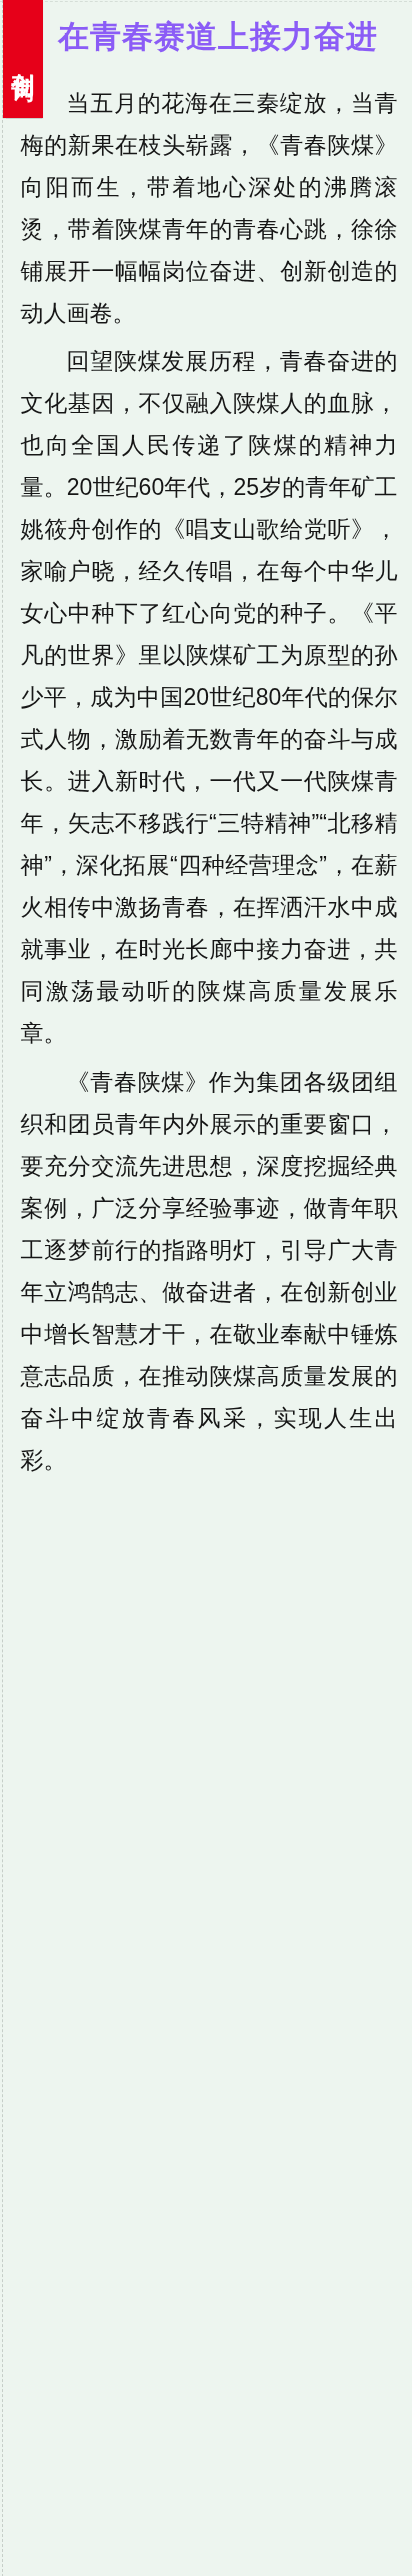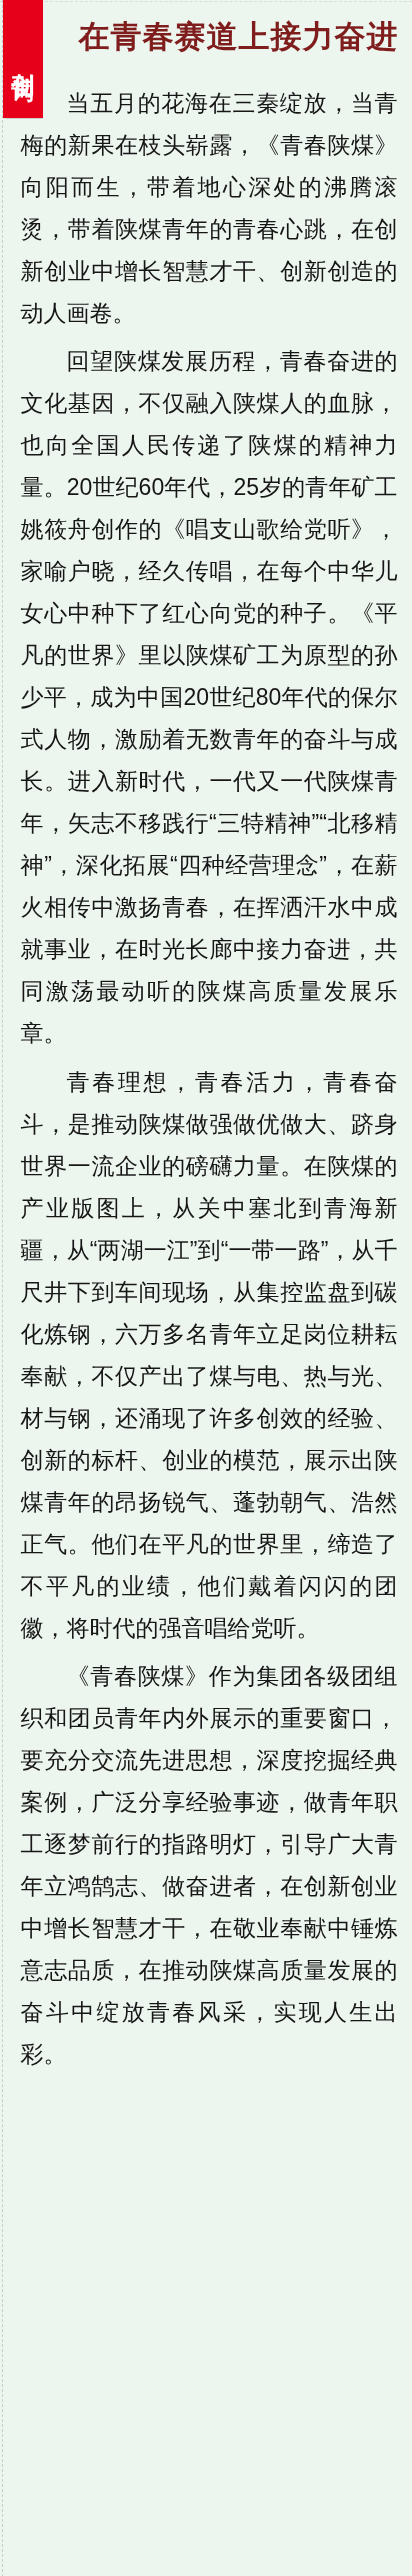--- a/index.html
+++ b/index.html
@@ -39,22 +39,22 @@
     writing-mode: vertical-rl;
     text-orientation: upright;
     color: #ffffff;
     font-size: 23px;
     font-weight: 700;
     letter-spacing: 3.1px;
     line-height: 1;
   }
   .page-title {
     margin: 18.5px 13.4px 0 58px;
-    text-align: right;
-    color: #7f1d1d;
+    text-align: left;
+    color: #8b5cf6;
     font-size: 31px;
     font-weight: 800;
     letter-spacing: 1px;
     line-height: 1.15;
   }
   .article {
     margin: 28px 14.4px 0 20.6px;
     font-size: 23px;
     line-height: 42px;
     color: #161616;
@@ -73,19 +73,18 @@
 <div class="dashed-top"></div>
 <div class="dashed-left"></div>
 
 <div class="ribbon">
   <span class="ribbon-label">创刊词</span>
 </div>
 
 <h1 class="page-title">在青春赛道上接力奋进</h1>
 
 <div class="article">
-  <p>当五月的花海在三秦绽放，当青梅的新果在枝头崭露，《青春陕煤》向阳而生，带着地心深处的沸腾滚烫，带着陕煤青年的青春心跳，在创新创业中增长智慧才干、创新创造的动人画卷。</p>
+  <p>当五月的花海在三秦绽放，当青梅的新果在枝头崭露，《青春陕煤》向阳而生，带着地心深处的沸腾滚烫，带着陕煤青年的青春心跳，徐徐铺展开一幅幅岗位奋进、创新创造的动人画卷。</p>
   <p>回望陕煤发展历程，青春奋进的文化基因，不仅融入陕煤人的血脉，也向全国人民传递了陕煤的精神力量。20世纪60年代，25岁的青年矿工姚筱舟创作的《唱支山歌给党听》，家喻户晓，经久传唱，在每个中华儿女心中种下了红心向党的种子。《平凡的世界》里以陕煤矿工为原型的孙少平，成为中国20世纪80年代的保尔式人物，激励着无数青年的奋斗与成长。进入新时代，一代又一代陕煤青年，矢志不移践行“三特精神”“北移精神”，深化拓展“四种经营理念”，在薪火相传中激扬青春，在挥洒汗水中成就事业，在时光长廊中接力奋进，共同激荡最动听的陕煤高质量发展乐章。</p>
-  <p>青春理想，青春活力，青春奋斗，是推动陕煤做强做优做大、跻身世界一流企业的磅礴力量。在陕煤的产业版图上，从关中塞北到青海新疆，从“两湖一江”到“一带一路”，从千尺井下到车间现场，从集控监盘到碳化炼钢，六万多名青年立足岗位耕耘奉献，不仅产出了煤与电、热与光、材与钢，还涌现了许多创效的经验、创新的标杆、创业的模范，展示出陕煤青年的昂扬锐气、蓬勃朝气、浩然正气。他们在平凡的世界里，缔造了不平凡的业绩，他们戴着闪闪的团徽，将时代的强音唱给党听。</p>
   <p>《青春陕煤》作为集团各级团组织和团员青年内外展示的重要窗口，要充分交流先进思想，深度挖掘经典案例，广泛分享经验事迹，做青年职工逐梦前行的指路明灯，引导广大青年立鸿鹄志、做奋进者，在创新创业中增长智慧才干，在敬业奉献中锤炼意志品质，在推动陕煤高质量发展的奋斗中绽放青春风采，实现人生出彩。</p>
 
 </div>
 
 
 </body></html>

